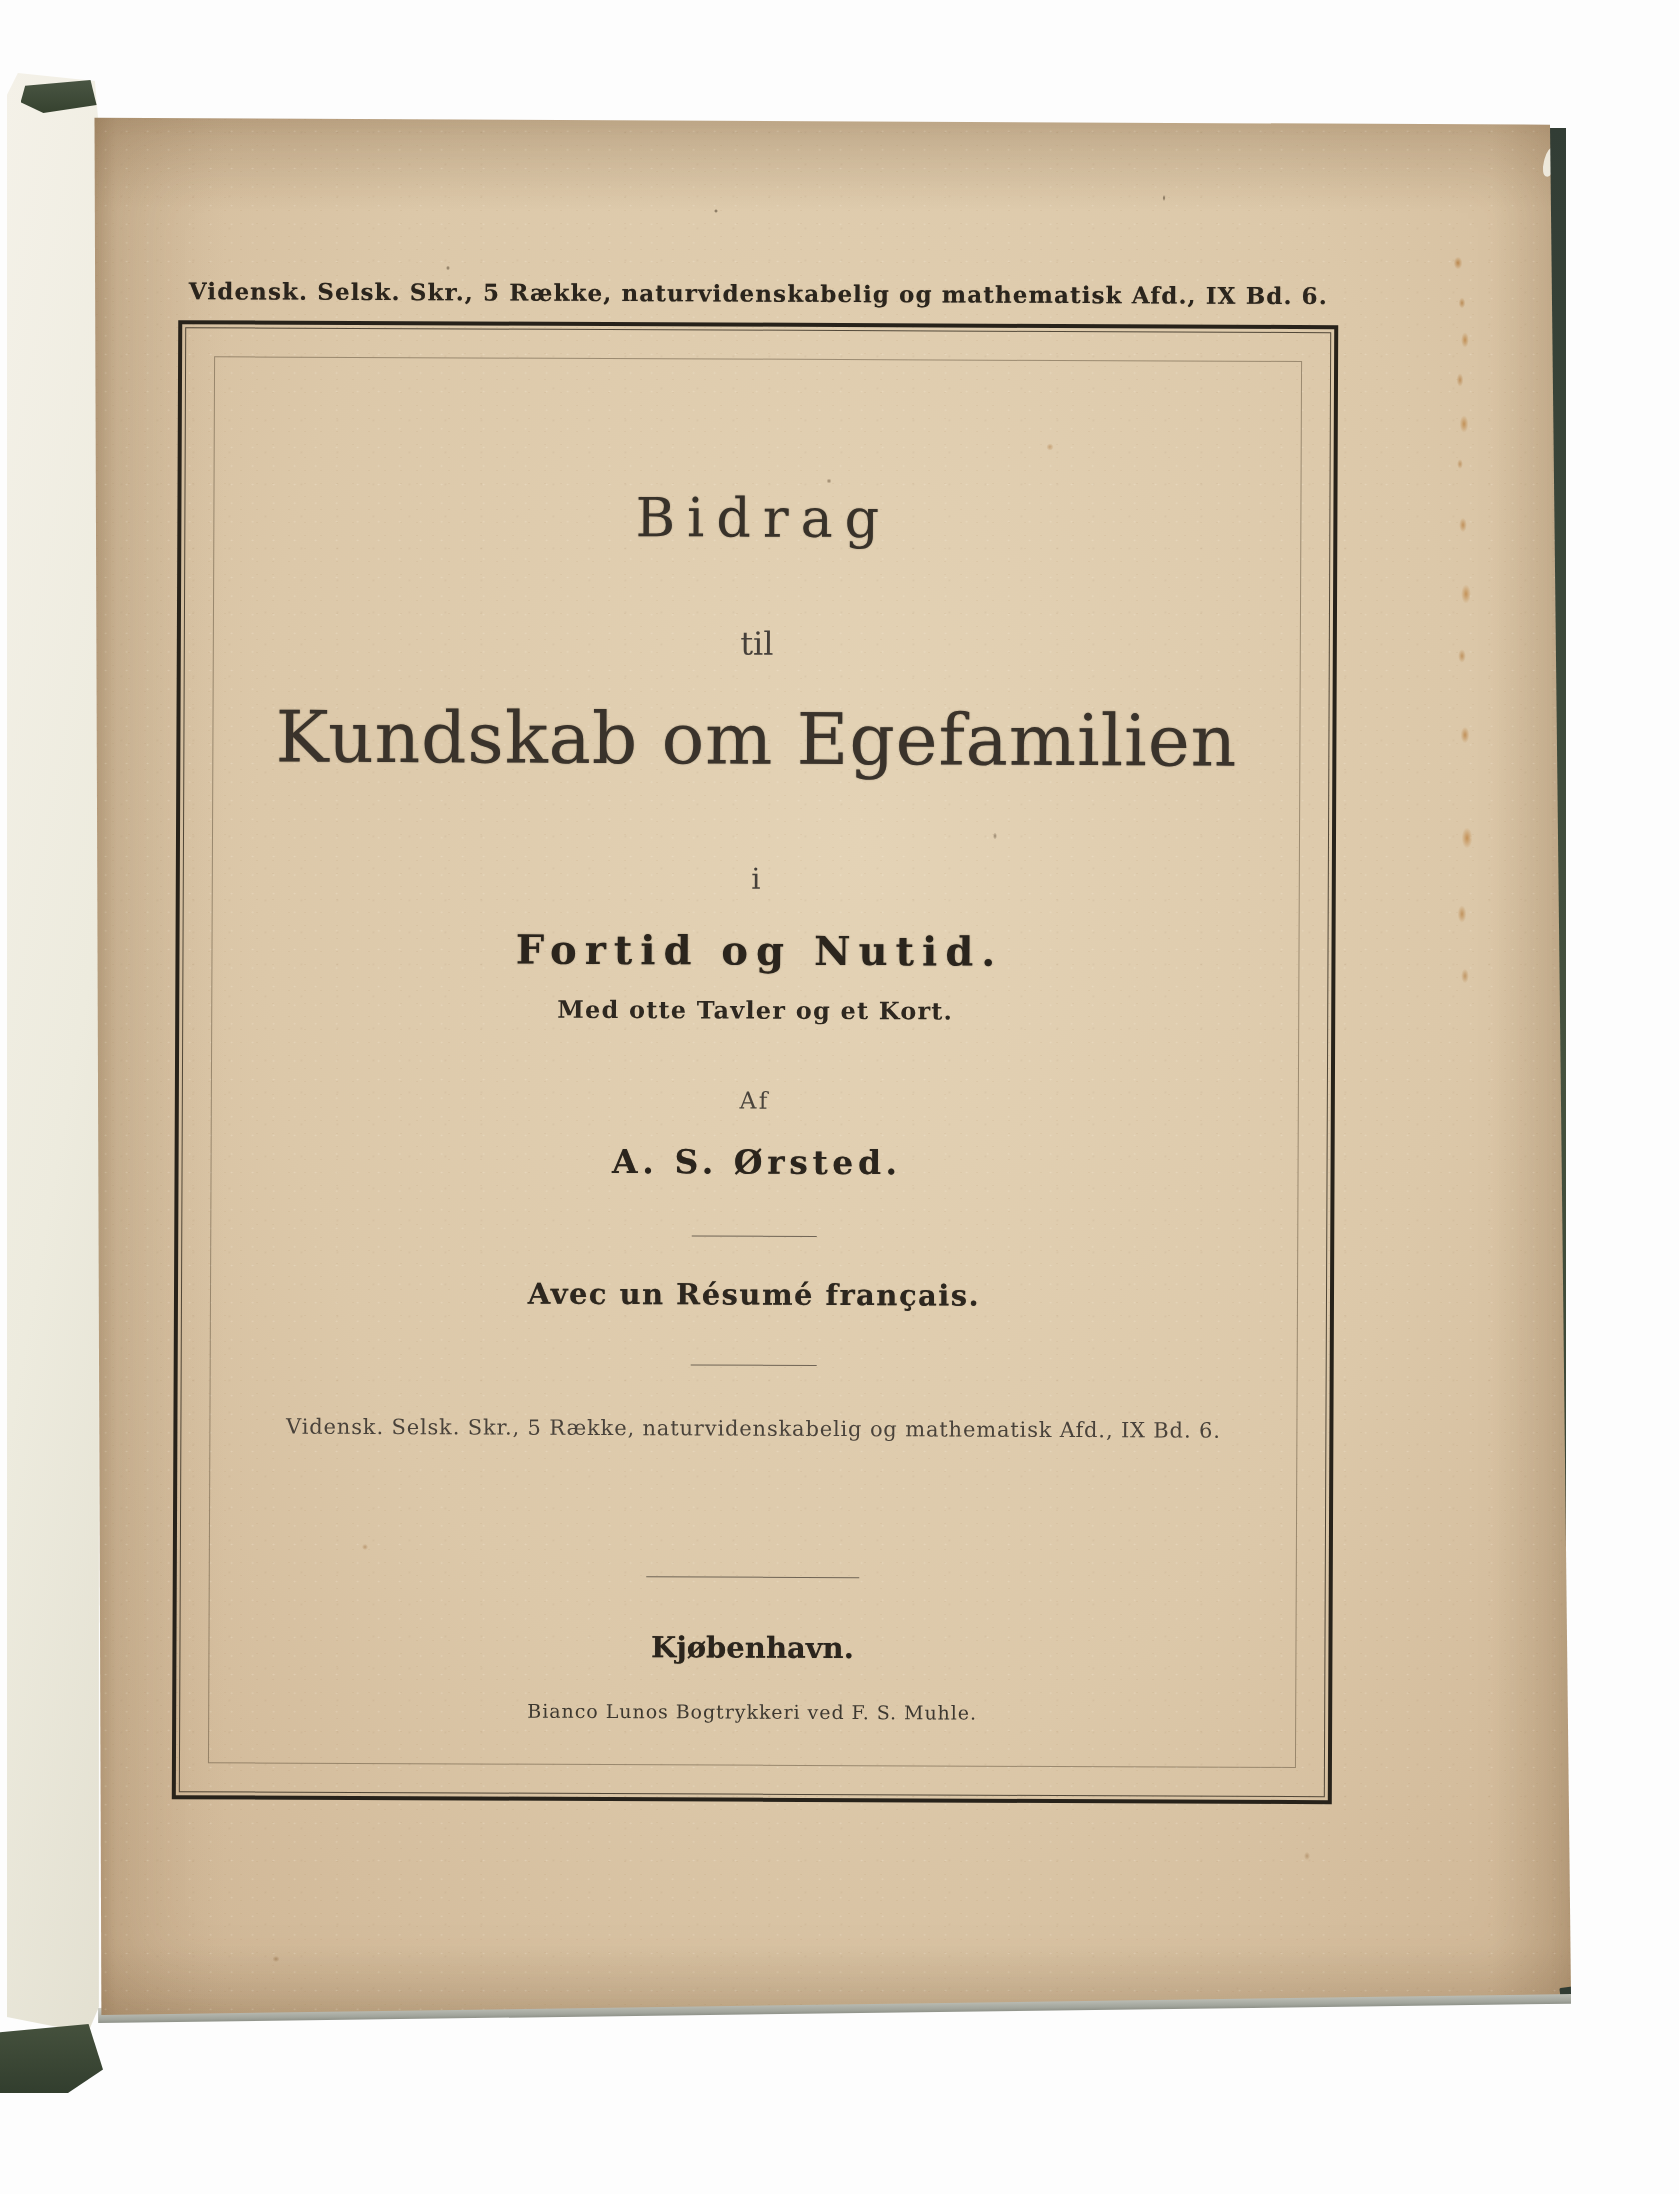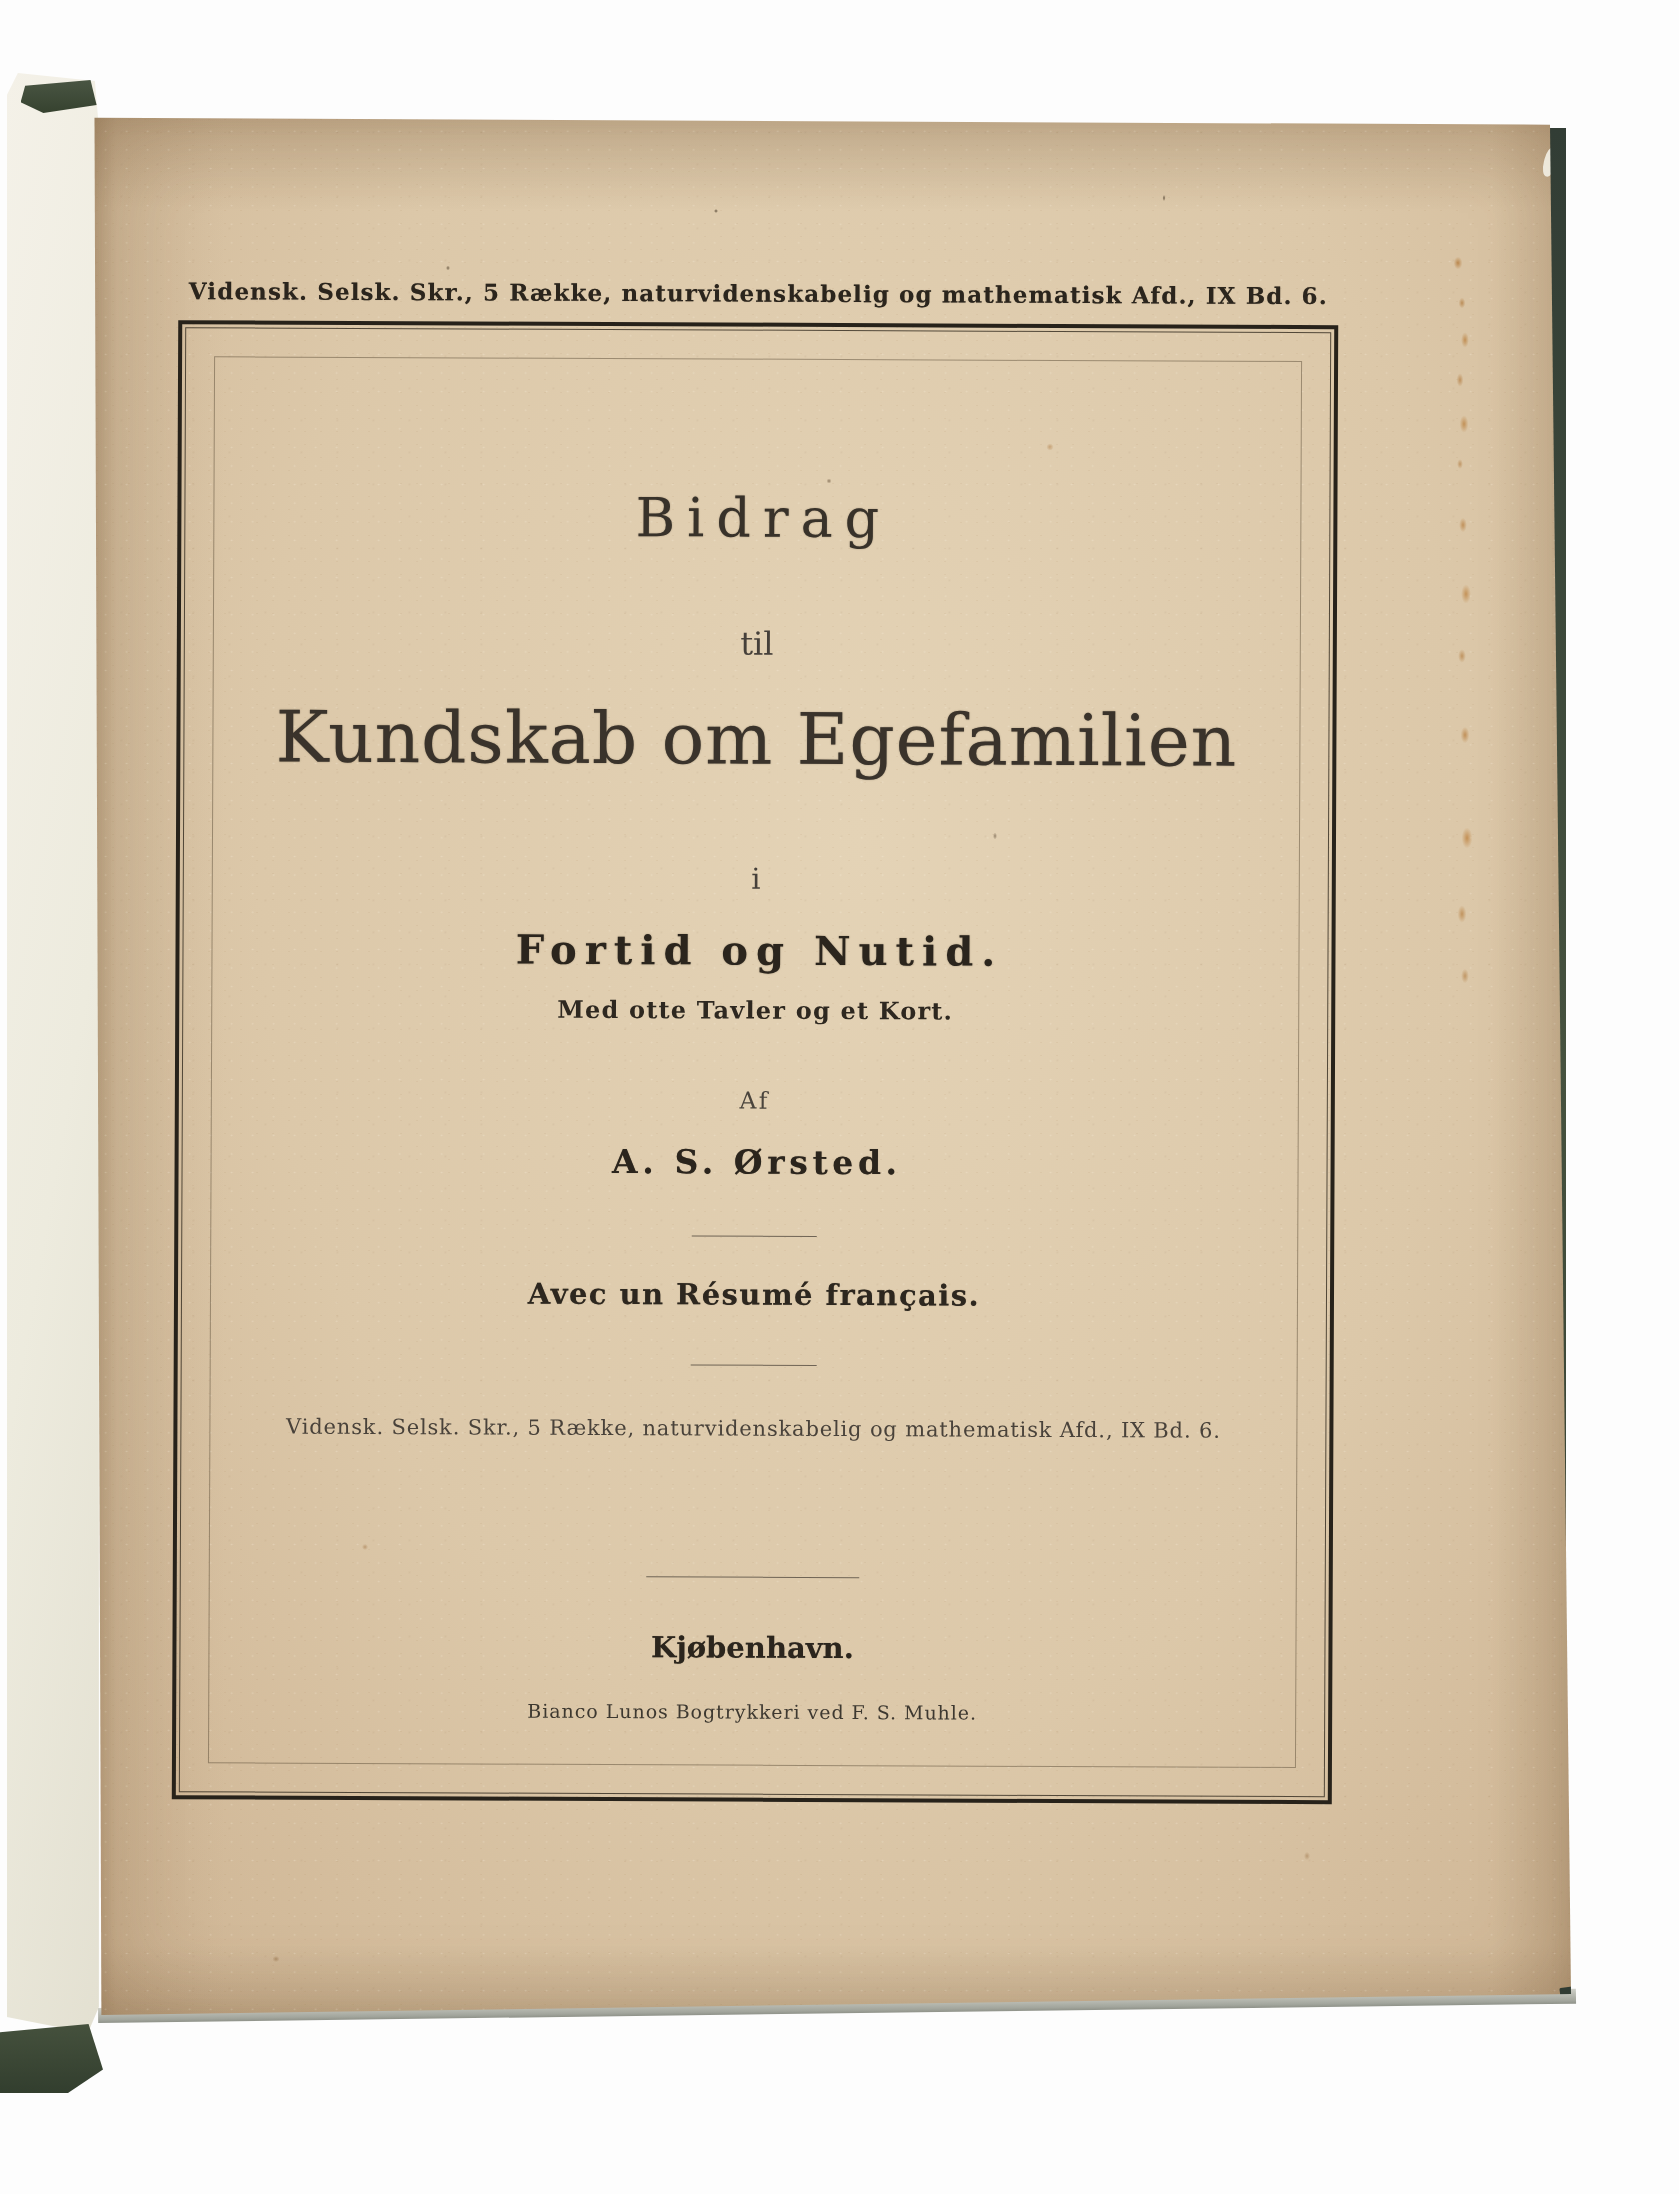--- a/index.html
+++ b/index.html
@@ -1,17 +1,17 @@
 <!DOCTYPE html>
 <html style="font-size:11px"><head>
 <meta charset="utf-8">
 <style>
   html,body{margin:0;padding:0;background:#fdfdfd;}
   .stage{position:relative;width:1571px;height:2194px;overflow:hidden;
-         font-family:"DejaVu Serif","Liberation Serif",serif;padding-left:39px;}
+         font-family:"DejaVu Serif","Liberation Serif",serif;}
   
   .flyleaf{position:absolute;left:6.9px;top:66px;width:92px;height:1977px;z-index:1;
     background:linear-gradient(100deg,#f4f1e8 0%,#edebde 55%,#e3e0d1 100%);
     clip-path:polygon(11px 6.9px,88px 15px,92px 62px,92px 1941px,81px 1967px,0 1951px,0 29px);}
   .cover-tl{position:absolute;left:20.6px;top:77px;width:76px;height:36px;z-index:2;
     background:linear-gradient(180deg,#4b5745 0%,#36422f 100%);
     clip-path:polygon(6% 24%,92% 8%,100% 78%,30% 100%,0 70%);}
   .cover-bl{position:absolute;left:0px;top:2024px;width:103px;height:69px;z-index:2;
     background:linear-gradient(180deg,#45513d 0%,#323e2e 100%);
     clip-path:polygon(0 12%,86% 0,100% 66%,66% 100%,0 100%);}

